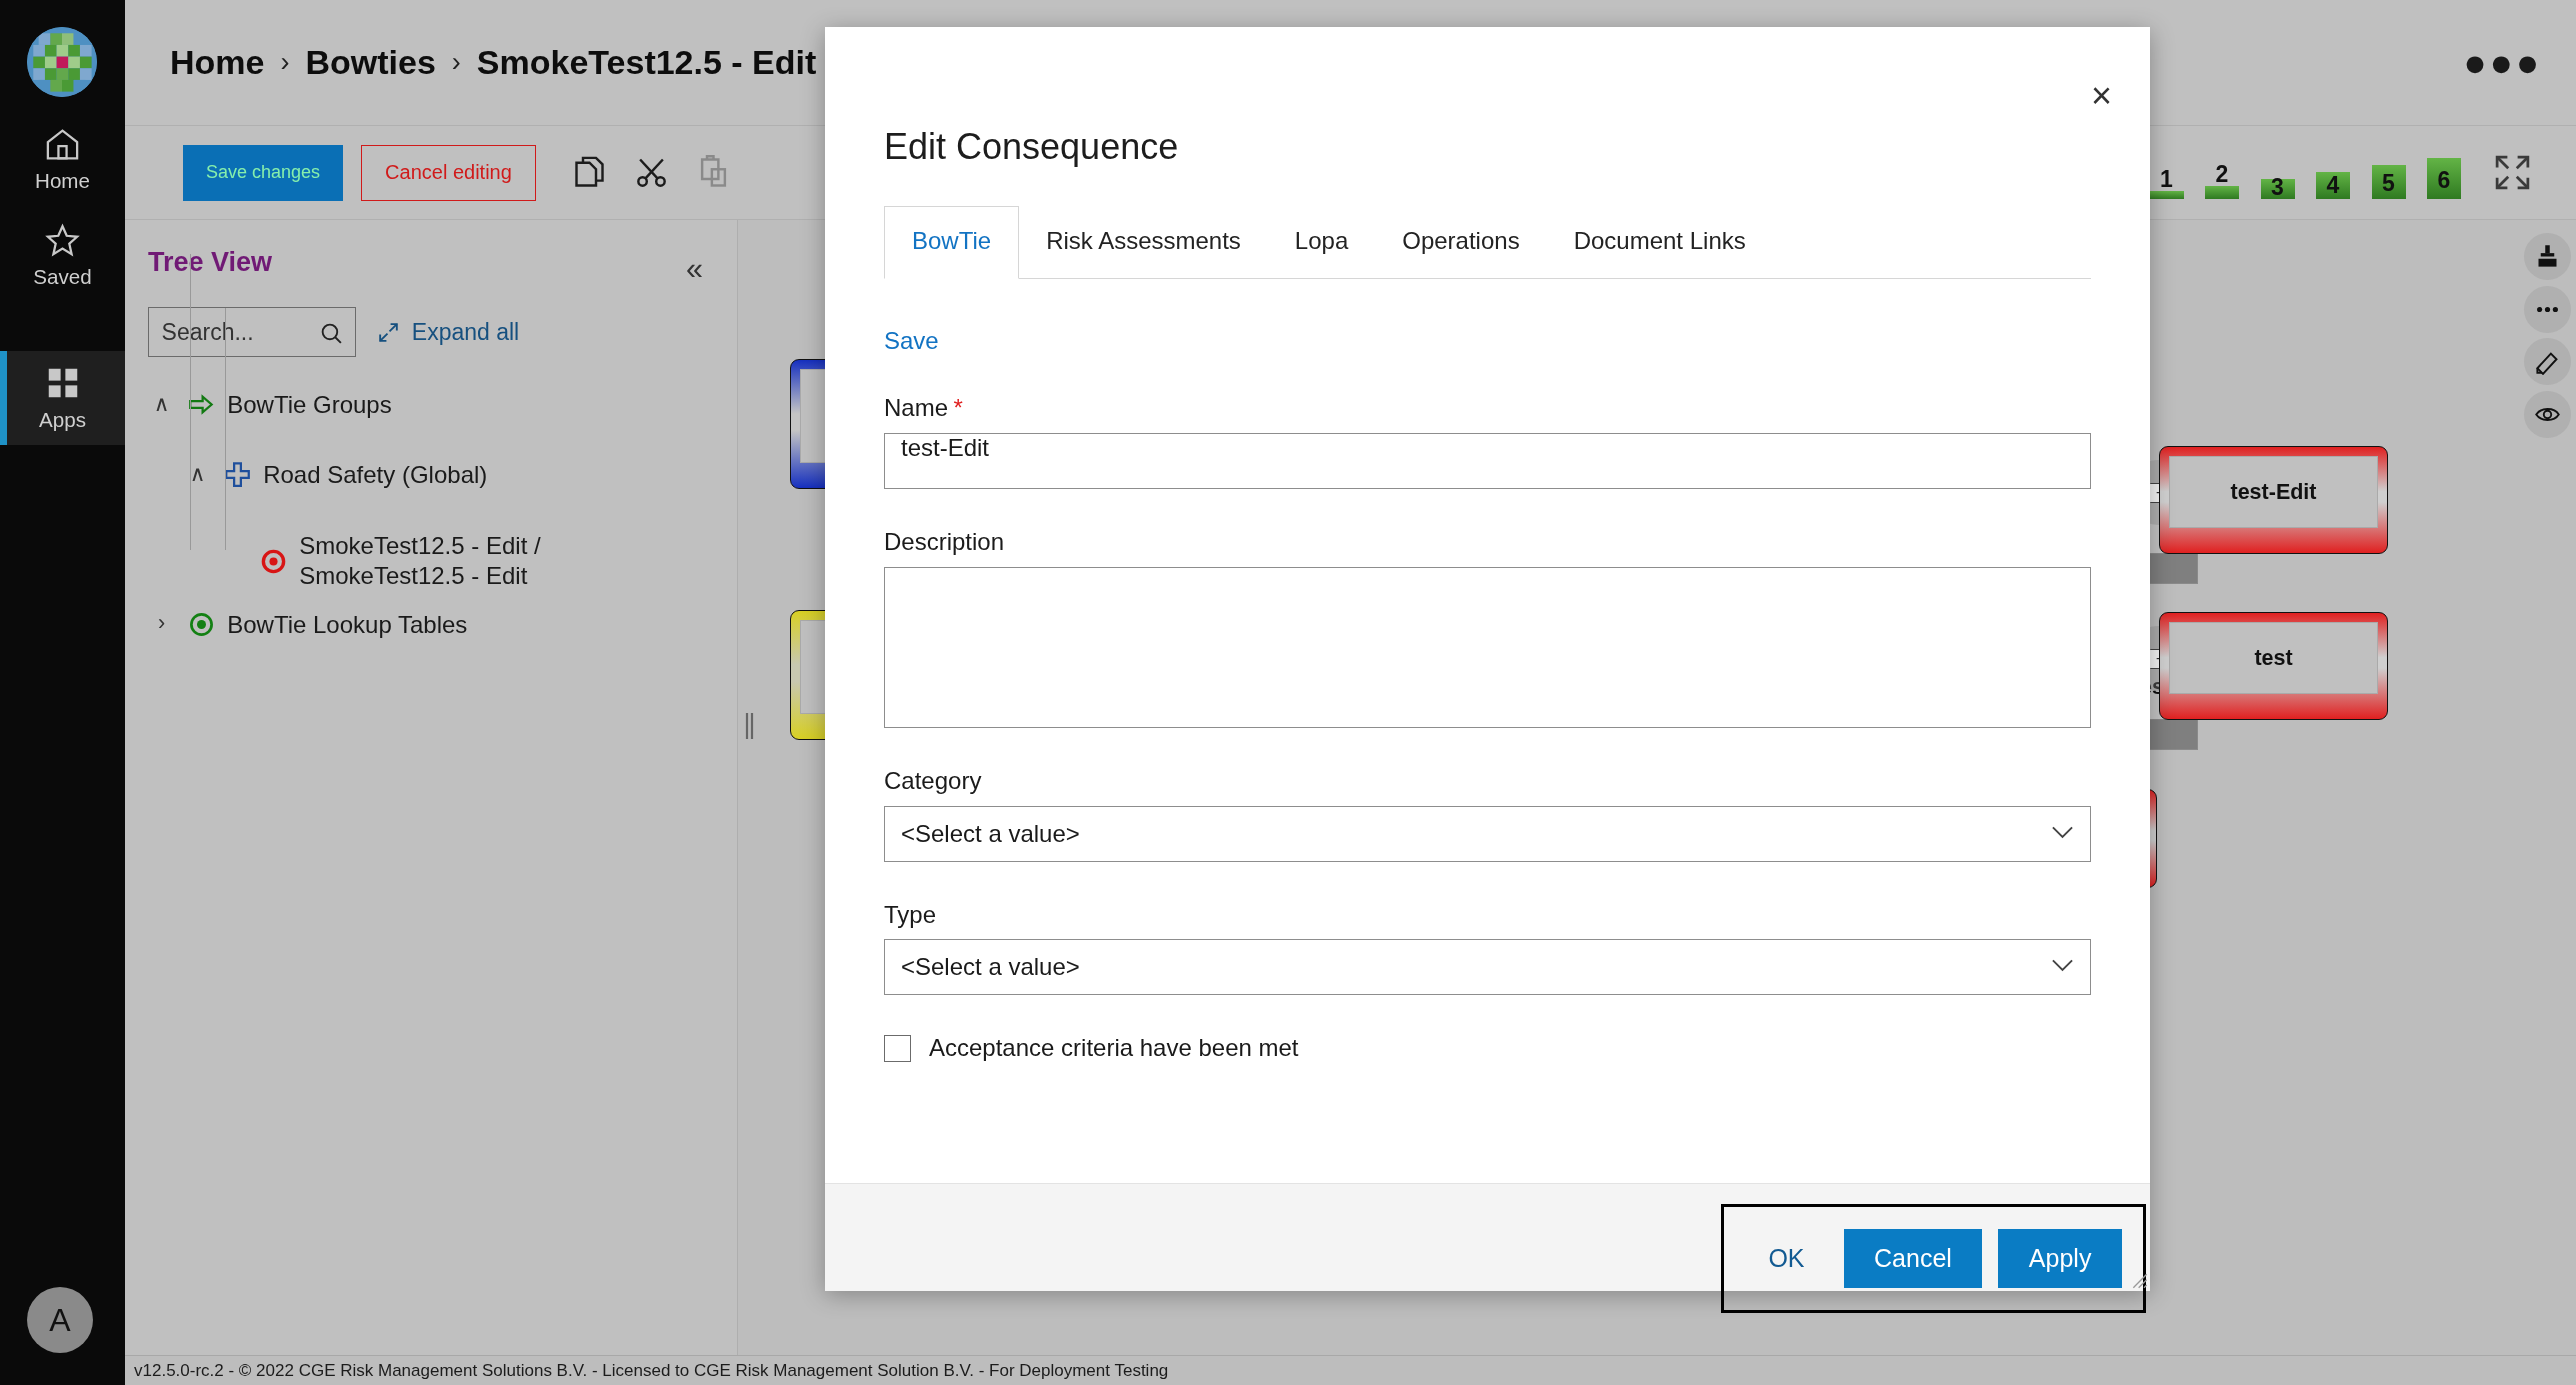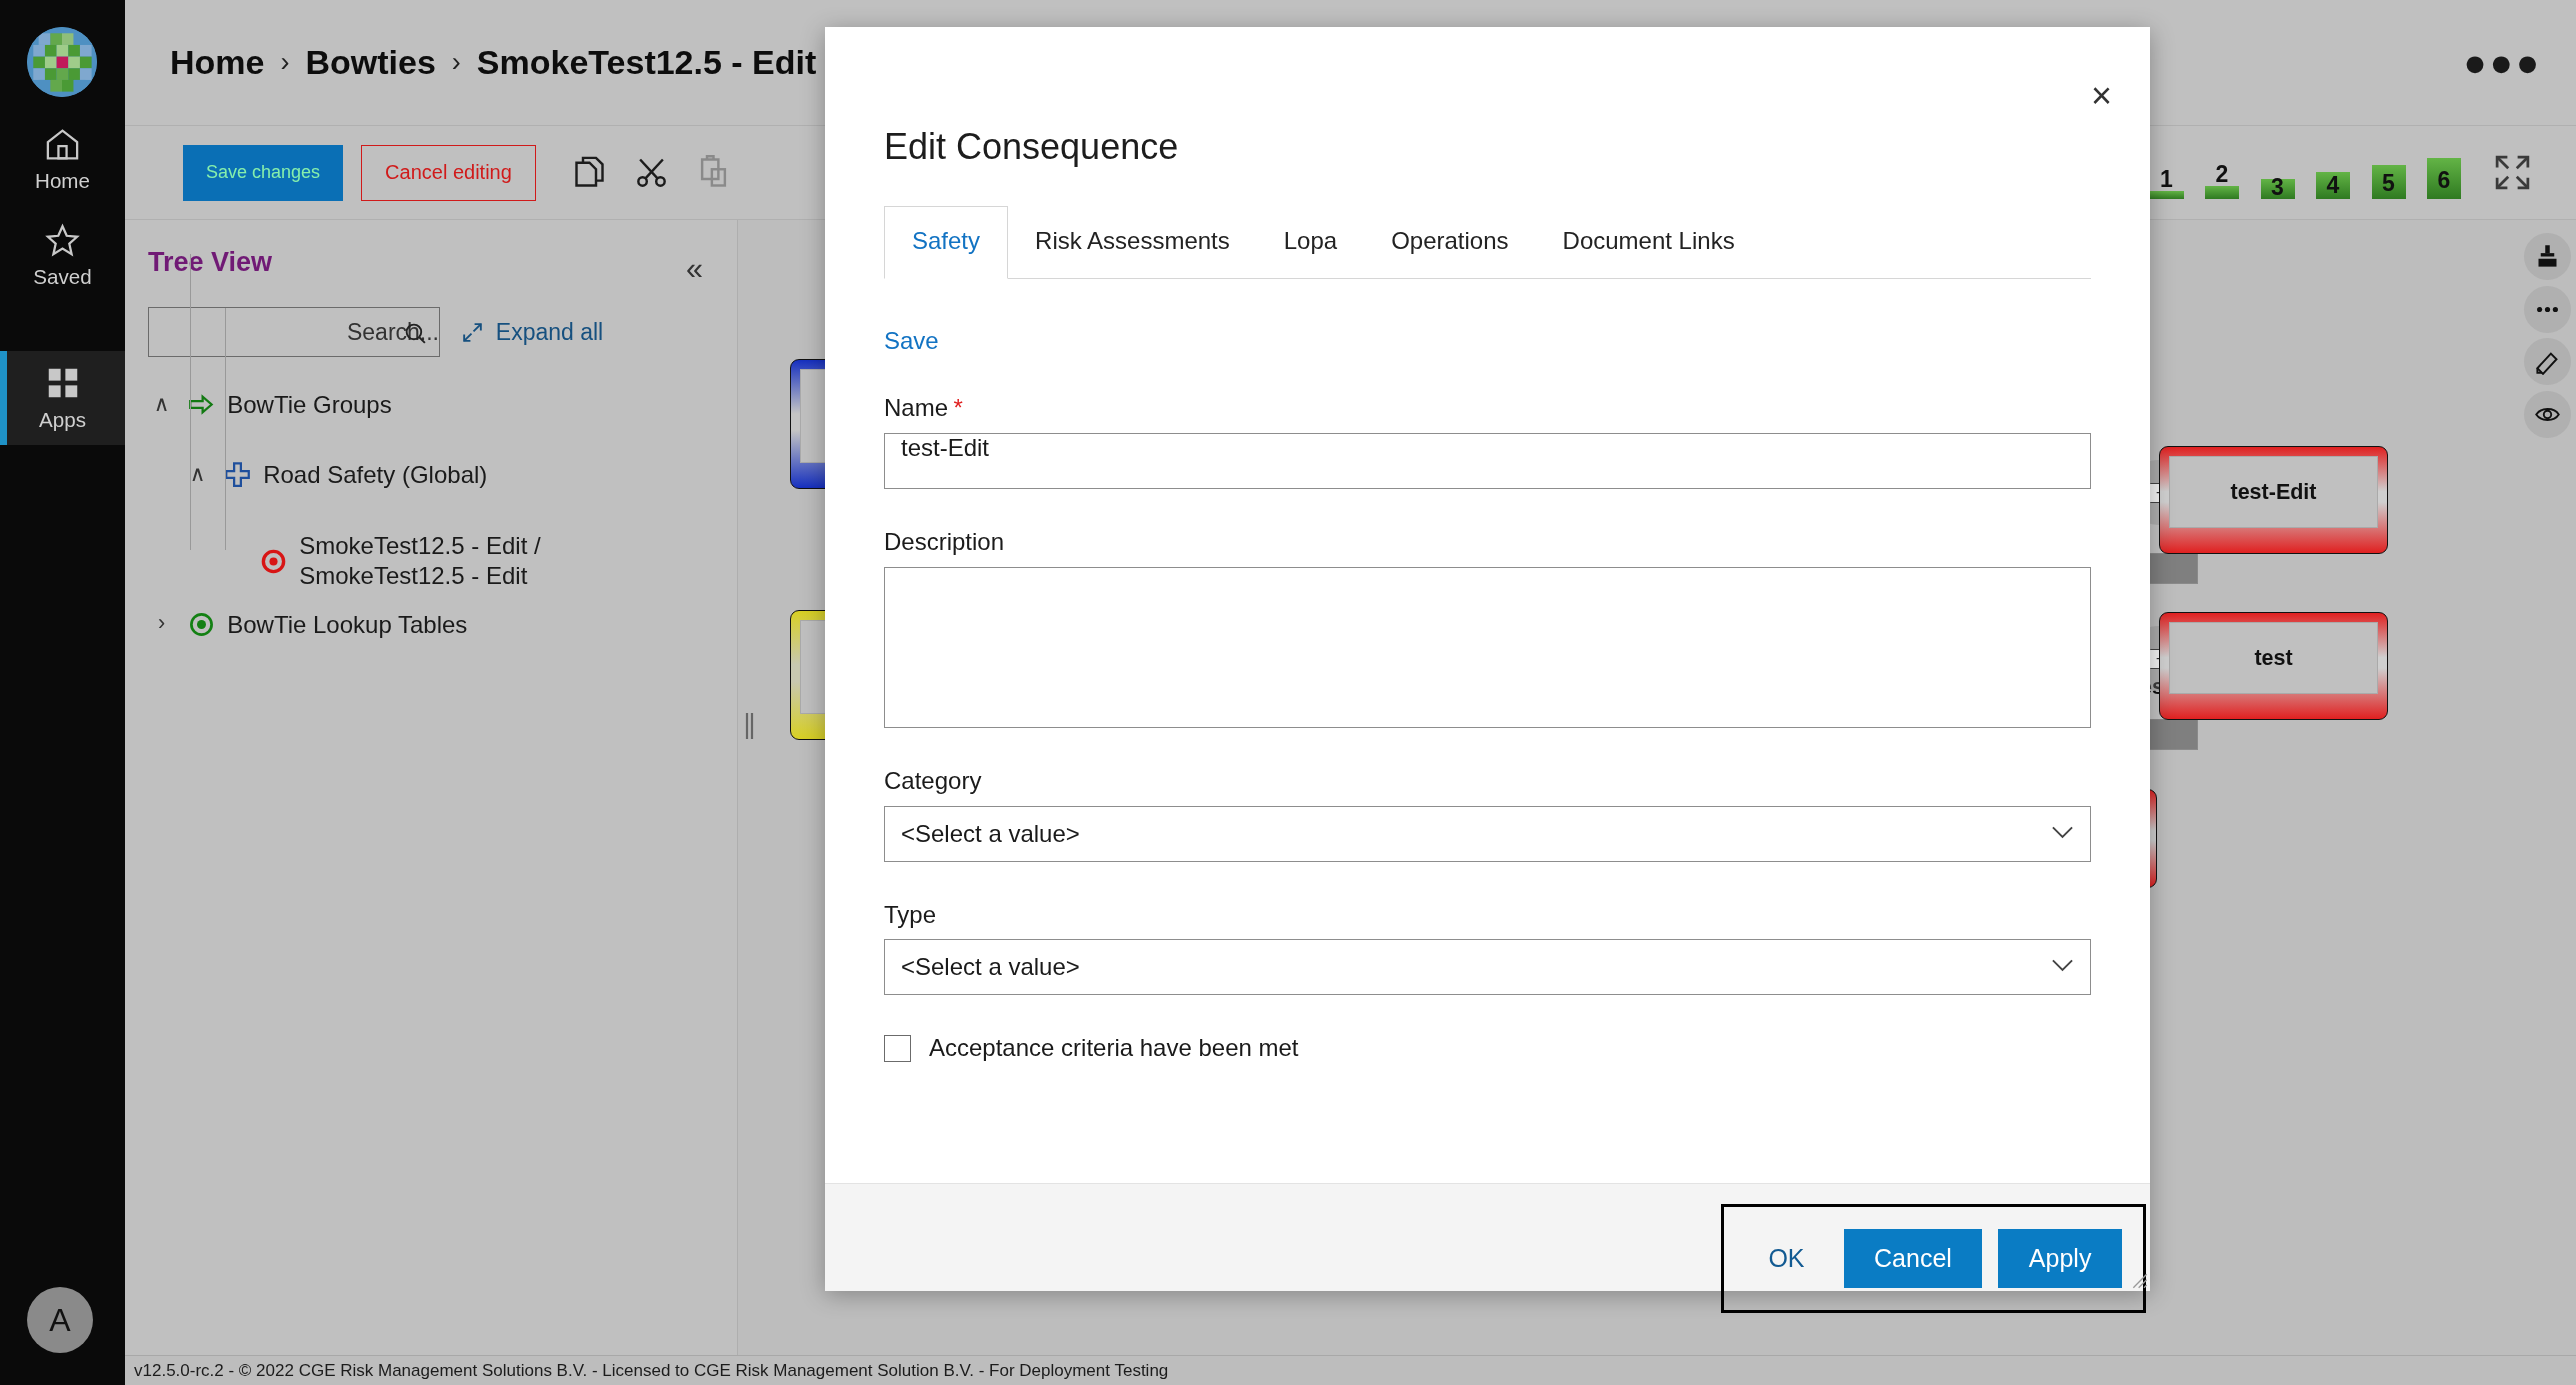--- a/index.html
+++ b/index.html
@@ -85,22 +85,22 @@
   .tree {
     position: absolute; left: 125px; top: 220px; width: 613px; bottom: 30px;
     background: #c0c0c0; border-right: 0.9px solid #aeaeae; z-index: 8;
   }
   .tree-title {
     font-size: 27px; color: #701a75; font-weight: 600; padding: 27px 0 0 23px;
   }
   .tree-collapse { position: absolute; right: 34px; top: 31px; font-size: 30.5px; color: #333; }
   .tree-searchrow { display: flex; align-items: center; gap: 20px; padding: 29px 0 0 23px; }
   .search-box {
-    position: relative; width: 292px; height: 50px;
-    border: 0.9px solid #6b6b6b; background: #c0c0c0; display: flex; align-items: center; justify-content: flex-end;
+    position: relative; width: 208px; height: 50px;
+    border: 0.9px solid #6b6b6b; background: #c0c0c0; display: flex; align-items: center;
   }
   .search-box .ph { font-size: 23px; color: #333; padding-left: 12.6px; }
   .search-box .sicon { position: absolute; right: 10.8px; top: 12.6px; width: 25px; height: 25px; }
   .expand-all { display: flex; align-items: center; gap: 10.8px; color: #16507f; font-size: 23px; cursor: pointer; }
   .tree-body { padding: 34px 0 0 0; }
   .tnode { display: flex; align-items: flex-start; gap: 12.6px; min-height: 54px; }
   .tnode .chev { width: 27px; text-align: center; color: #333; font-size: 21.5px; flex: 0 0 27px; }
   .tnode .tlabel { font-size: 24px; color: #1a1a1a; }
   .tnode .ticn { width: 27px; height: 27px; flex: 0 0 27px; }
   .guide { position: absolute; width: 0.9px; background: #999; }
@@ -500,21 +500,21 @@
         </svg>
       </div>
     </div>
   </div>
 
   <div class="modal">
     <div class="modal-close">×</div>
     <div class="modal-title">Edit Consequence</div>
 
     <div class="tabs">
-      <div class="tab active">Safety</div>
+      <div class="tab active">BowTie</div>
       <div class="tab">Risk Assessments</div>
       <div class="tab">Lopa</div>
       <div class="tab">Operations</div>
       <div class="tab">Document Links</div>
     </div>
 
     <div class="form">
       <div class="fgroup">
         <label class="flabel accent">Save</label>
       </div>

